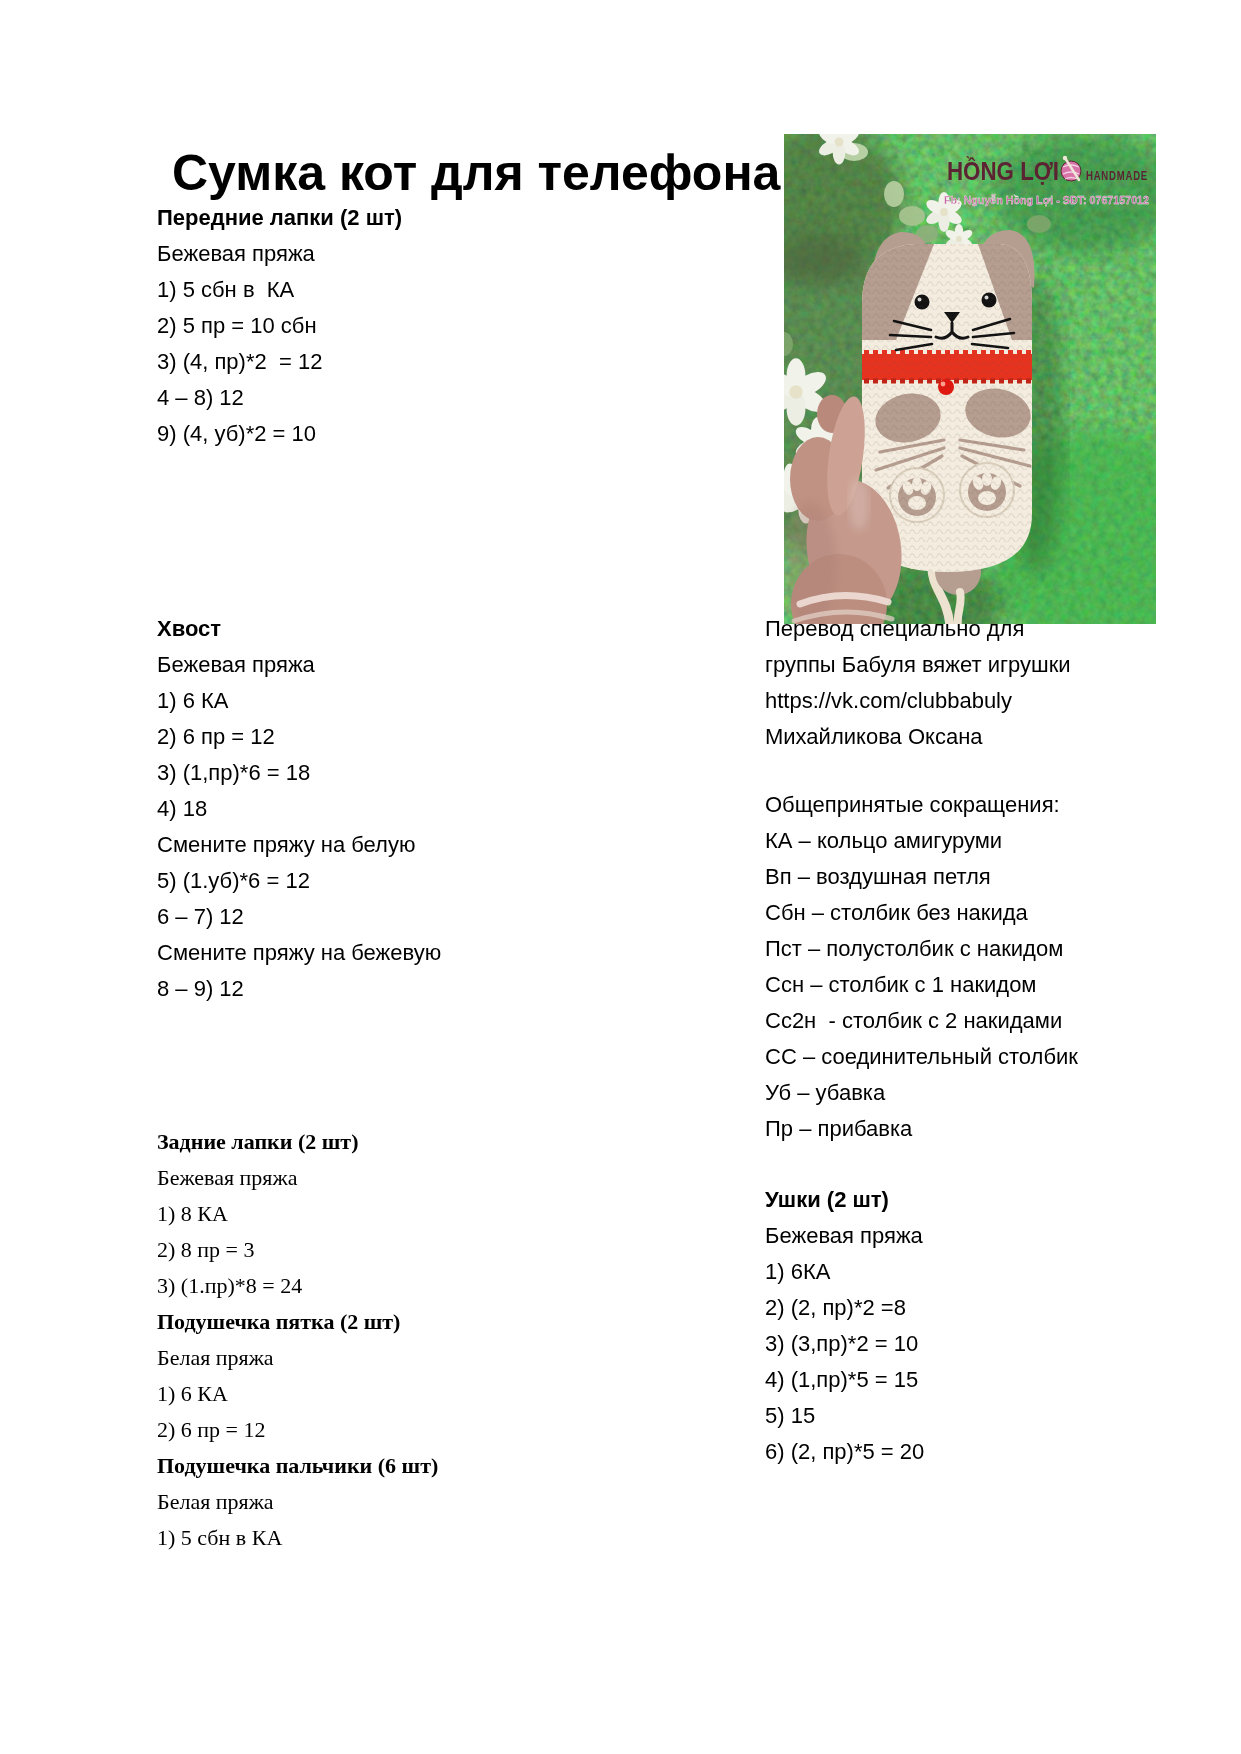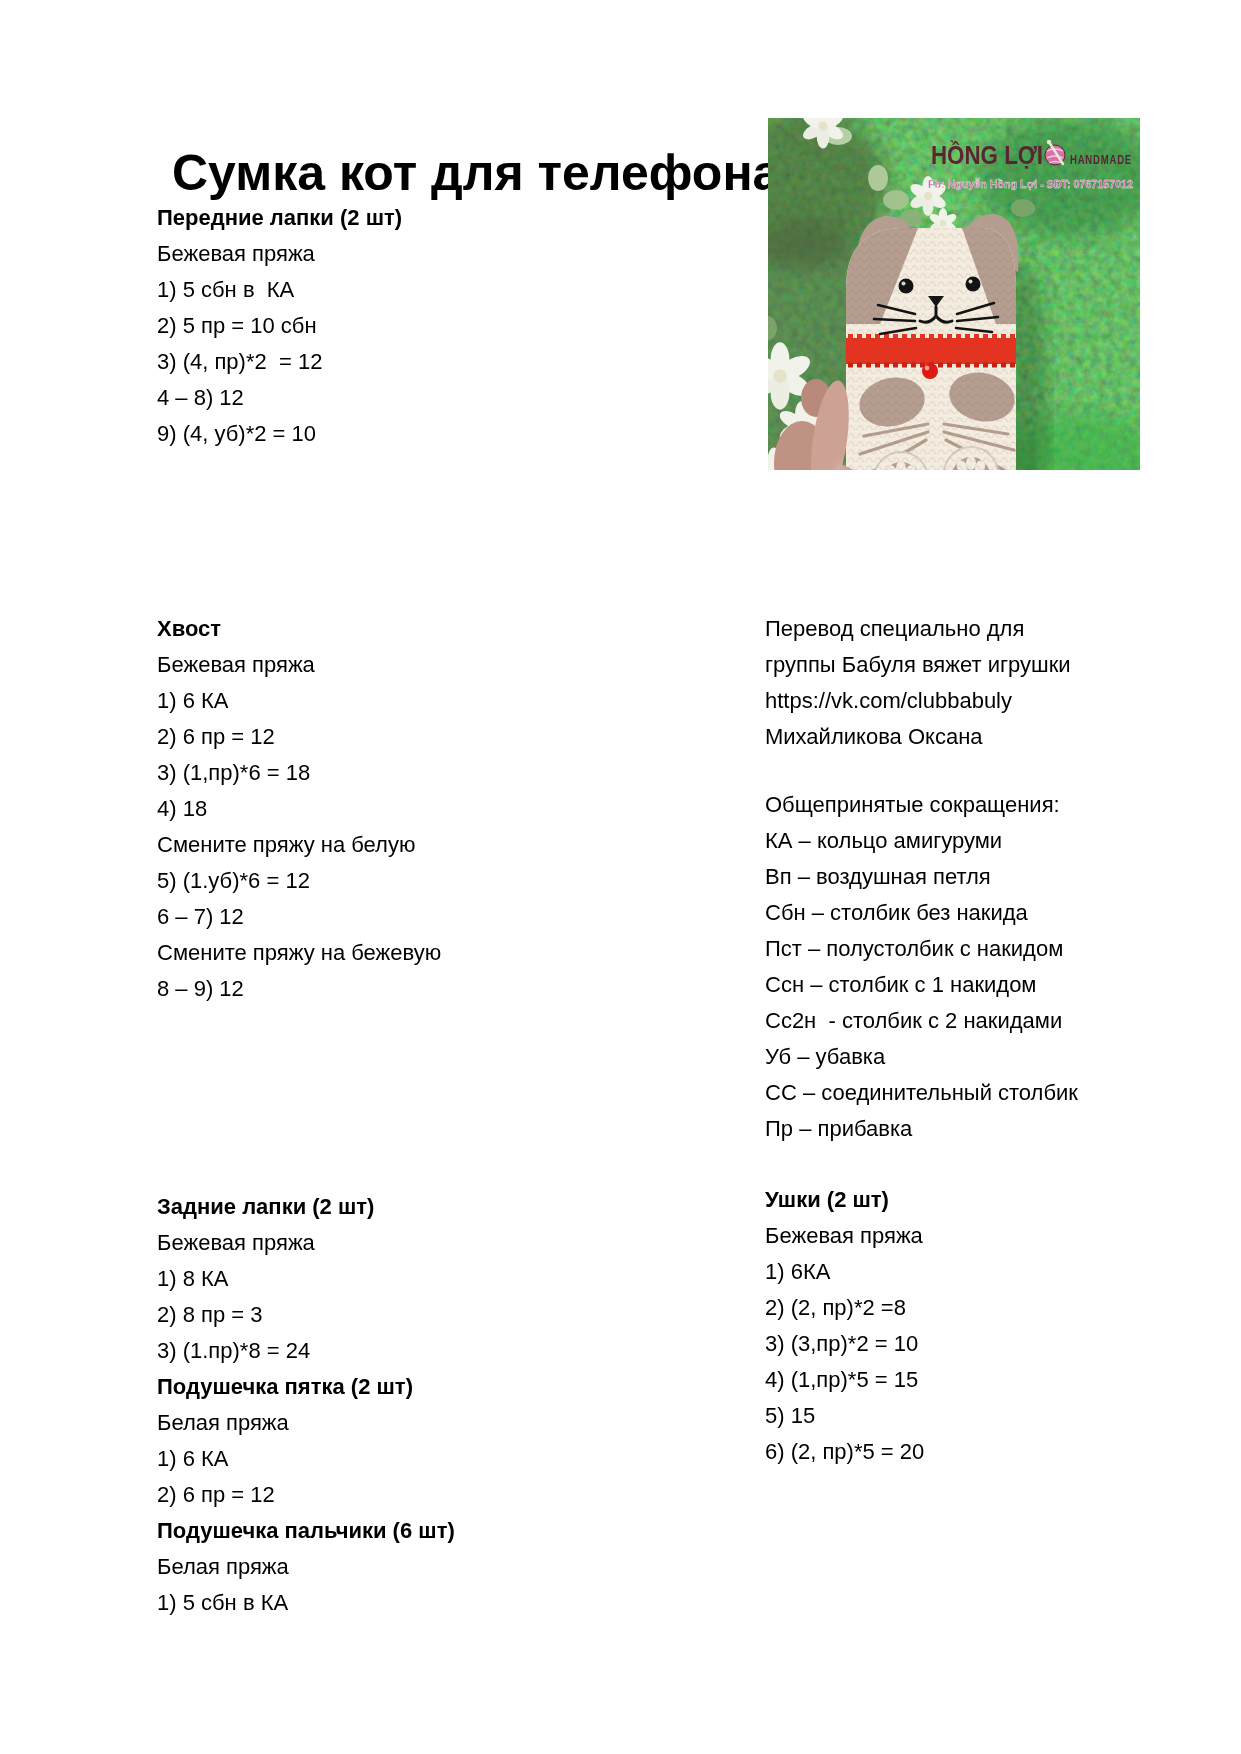--- a/index.html
+++ b/index.html
@@ -11,29 +11,29 @@
   #title{
     position:absolute;left:172px;top:110px;
     font-size:50px;font-weight:bold;letter-spacing:0px;white-space:pre;
   }
   .txt{position:absolute;font-size:22px;line-height:36px;}
   .txt .line{white-space:pre;}
   .txt .line.bold{font-weight:bold;}
   
   #sec-front-paws{left:157px;top:200px;}
   #sec-tail{left:157px;top:611px;}
-  #sec-back-paws{left:157px;top:1189px;}
+  #sec-back-paws{left:157px;top:1124px;font-family:Liberation Serif, serif;}
   
   #sec-credit{left:765px;top:611px;}
   #sec-abbrev{left:765px;top:787px;}
   #sec-ears{left:765px;top:1182px;}
   
   #photo{
-    position:absolute;left:768px;top:118px;width:372px;height:352px;
-    margin:0;overflow:hidden;
+    position:absolute;left:768px;top:118px;width:372px;height:490px;
+    margin:16px;overflow:hidden;
   }
   #photo svg{display:block;}
   .c-taupe{fill:var(--cat_taupe,#b59d90);}
   .c-cream{fill:var(--cat_cream,#f3ecdf);}
   .c-red{fill:var(--collar_red,#e63320);}
   .c-skin{fill:var(--hand_skin,#c59a8d);}
   .wm-brand{fill:var(--brand_maroon,#5c2433);font-family:"Liberation Sans",sans-serif;font-weight:bold;}
   .wm-contact{fill:var(--brand_pink,#c767a2);font-family:"Liberation Sans",sans-serif;font-weight:bold;}
 </style>
 </head>
@@ -87,22 +87,22 @@
       <div class="line">Михайликова Оксана</div>
     </section>
   <section id="sec-abbrev" class="txt">
       <div class="line">Общепринятые сокращения:</div>
       <div class="line">КА – кольцо амигуруми</div>
       <div class="line">Вп – воздушная петля</div>
       <div class="line">Сбн – столбик без накида</div>
       <div class="line">Пст – полустолбик с накидом</div>
       <div class="line">Ссн – столбик с 1 накидом</div>
       <div class="line">Сс2н  - столбик с 2 накидами</div>
+      <div class="line">СС – соединительный столбик</div>
       <div class="line">Уб – убавка</div>
-      <div class="line">СС – соединительный столбик</div>
       <div class="line">Пр – прибавка</div>
     </section>
   <section id="sec-ears" class="txt">
       <div class="line bold">Ушки (2 шт)</div>
       <div class="line">Бежевая пряжа</div>
       <div class="line">1) 6КА</div>
       <div class="line">2) (2, пр)*2 =8</div>
       <div class="line">3) (3,пр)*2 = 10</div>
       <div class="line">4) (1,пр)*5 = 15</div>
       <div class="line">5) 15</div>

